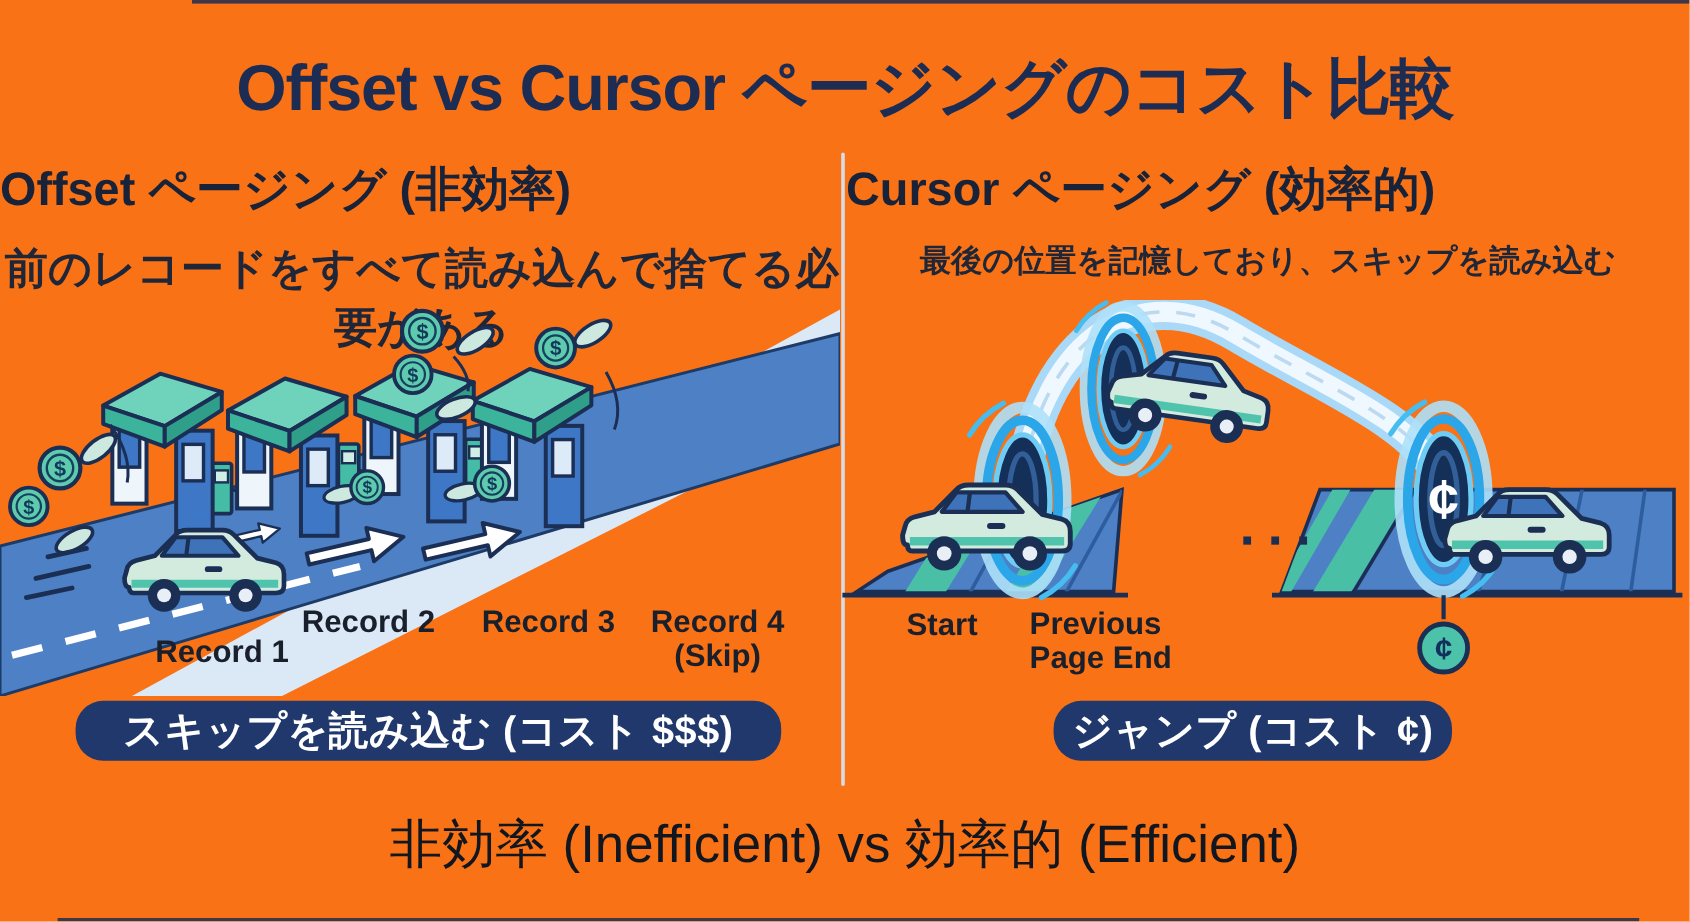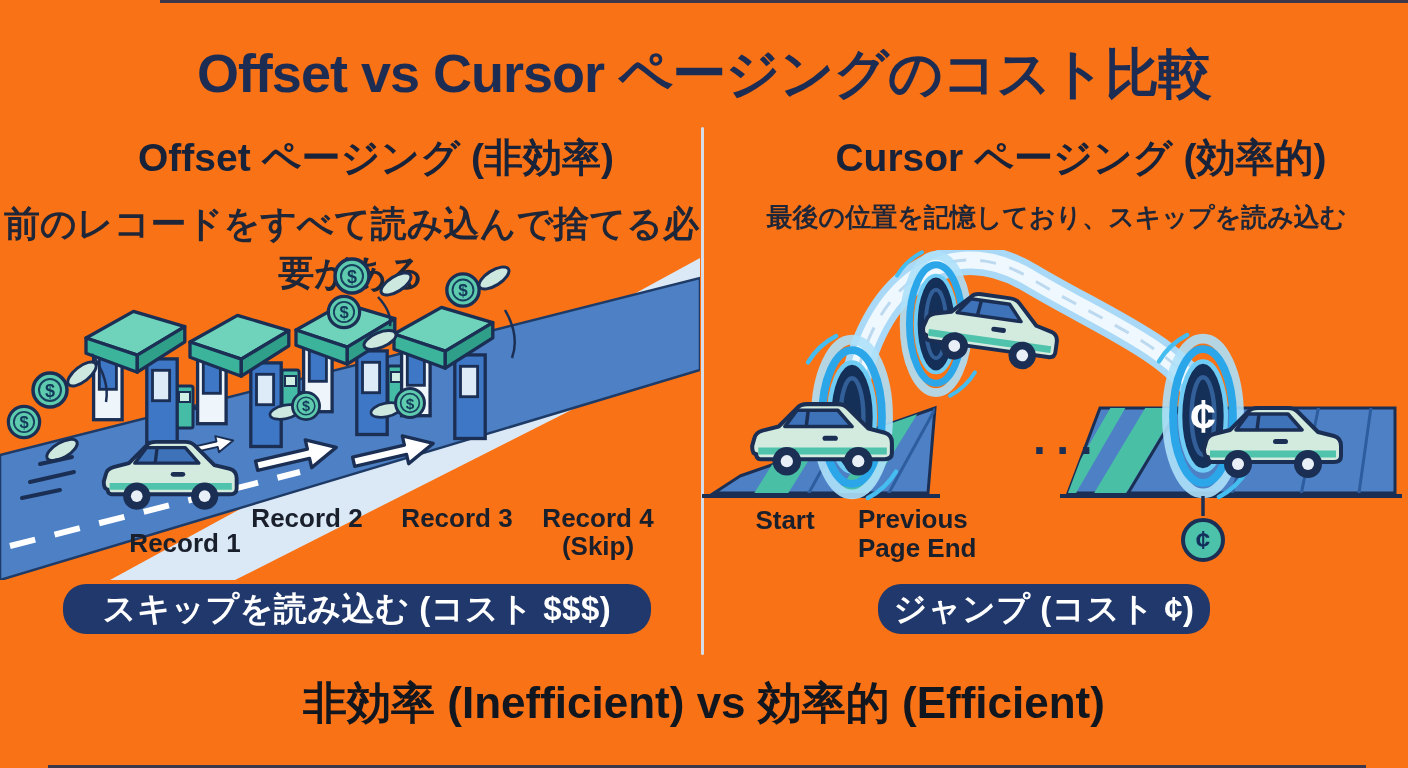--- a/index.html
+++ b/index.html
@@ -9,41 +9,41 @@
   }
   html,body{margin:0;padding:0;}
   body{font-family:"Liberation Sans","DejaVu Sans",sans-serif;background:#fff;}
   .stage{position:relative;width:1408px;height:768px;background:#f97316;overflow:hidden;}
   .edge-strip{position:absolute;height:3px;background:var(--title-navy);opacity:.85;}
   .edge-strip.top{top:0;left:160px;right:0;}
   .edge-strip.bottom{bottom:0;left:48px;right:42px;}
   .page-title{position:absolute;top:38px;left:0;width:1408px;text-align:center;
     font-size:54px;font-weight:bold;color:var(--title-navy);letter-spacing:-1px;}
   .divider{position:absolute;left:701px;top:127px;width:3px;height:528px;background:var(--divider-gray);border-radius:2px;}
-  .panel-heading{position:absolute;top:131px;width:752px;text-align:center;
+  .panel-heading{position:absolute;top:131px;width:752px;text-align:left;
     font-size:39px;font-weight:bold;color:var(--heading-dark);}
   .panel-heading.left{left:0;}
   .panel-heading.right{left:705px;}
   .panel-subtitle{position:absolute;top:200px;width:703px;text-align:center;
     font-weight:bold;color:#1e2637;}
   .panel-subtitle.left{left:0;font-size:36px;}
   .panel-subtitle.right{left:705px;font-size:26px;}
   .art{position:absolute;top:250px;}
   .art.left{left:0;}
   .art.right{left:700px;}
   .scene-label{position:absolute;font-size:26px;font-weight:bold;color:var(--label-dark);white-space:nowrap;}
   .centered{transform:translateX(-50%);}
   .prev-label{line-height:1.12;white-space:normal;}
   .cost-badge{position:absolute;top:584px;height:50px;background:var(--badge-bg);
     border-radius:23px;display:flex;align-items:center;justify-content:center;
     color:var(--badge-text);font-size:33px;font-weight:bold;letter-spacing:.5px;}
   .cost-badge.left{left:63px;width:588px;}
   .cost-badge.right{left:878px;width:332px;}
   .footer-verdict{position:absolute;top:674px;left:0;width:1408px;text-align:center;
-    font-size:44px;font-weight:bold;color:var(--footer-dark);}
+    font-size:44px;font-weight:normal;color:var(--footer-dark);}
   .defs-holder{position:absolute;width:0;height:0;overflow:hidden;}
 </style>
 </head>
 <body>
 
 <div class="stage">
 
   <svg class="defs-holder" aria-hidden="true">
     <defs>
       <g id="booth">

